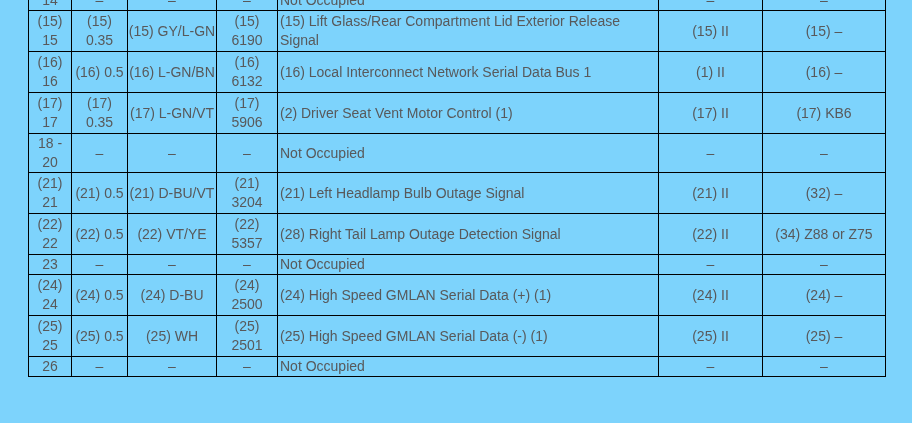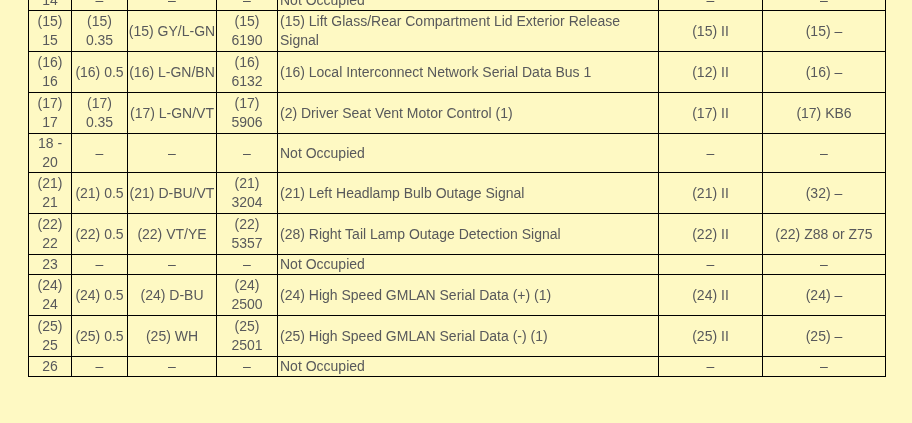--- a/index.html
+++ b/index.html
@@ -6,21 +6,21 @@
     margin: 0;
     padding: 0;
     background: #ffffff;
     font-family: "Liberation Sans", sans-serif;
   }
   .viewport {
     position: relative;
     width: 912px;
     height: 423px;
     overflow: hidden;
-    background: #fef9c3;
+    background: #7dd3fc;
   }
   table.pinout {
     position: absolute;
     left: 28px;
     top: -10px;
     width: 857px;
     border-collapse: collapse;
     table-layout: fixed;
   }
   table.pinout td {
@@ -78,21 +78,21 @@
           <td class="col-option-code">(15) –</td>
         </tr>
         <tr class="tall">
           <td class="col-pin">(16)
 16</td>
           <td class="col-wire-gauge">(16) 0.5</td>
           <td class="col-wire-color">(16) L-GN/BN</td>
           <td class="col-circuit-number">(16)
 6132</td>
           <td class="col-function">(16) Local Interconnect Network Serial Data Bus 1</td>
-          <td class="col-connector-face">(12) II</td>
+          <td class="col-connector-face">(1) II</td>
           <td class="col-option-code">(16) –</td>
         </tr>
         <tr class="tall">
           <td class="col-pin">(17)
 17</td>
           <td class="col-wire-gauge">(17)
 0.35</td>
           <td class="col-wire-color">(17) L-GN/VT</td>
           <td class="col-circuit-number">(17)
 5906</td>
@@ -122,21 +122,21 @@
         </tr>
         <tr class="tall">
           <td class="col-pin">(22)
 22</td>
           <td class="col-wire-gauge">(22) 0.5</td>
           <td class="col-wire-color">(22) VT/YE</td>
           <td class="col-circuit-number">(22)
 5357</td>
           <td class="col-function">(28) Right Tail Lamp Outage Detection Signal</td>
           <td class="col-connector-face">(22) II</td>
-          <td class="col-option-code">(22) Z88 or Z75</td>
+          <td class="col-option-code">(34) Z88 or Z75</td>
         </tr>
         <tr class="short">
           <td class="col-pin">23</td>
           <td class="col-wire-gauge">–</td>
           <td class="col-wire-color">–</td>
           <td class="col-circuit-number">–</td>
           <td class="col-function">Not Occupied</td>
           <td class="col-connector-face">–</td>
           <td class="col-option-code">–</td>
         </tr>

